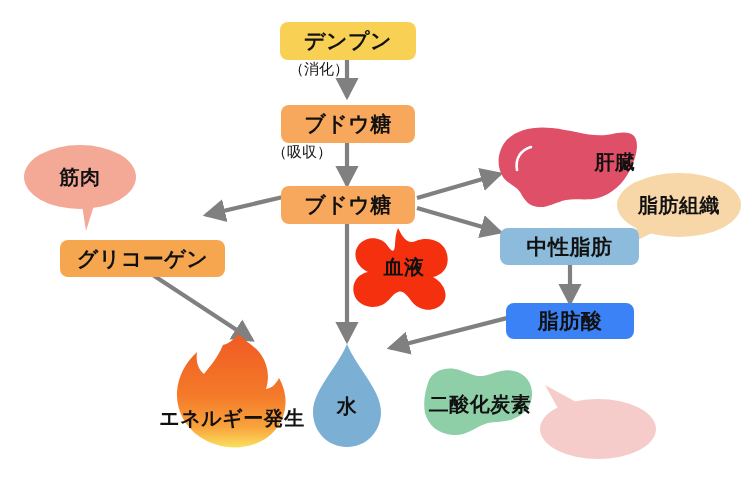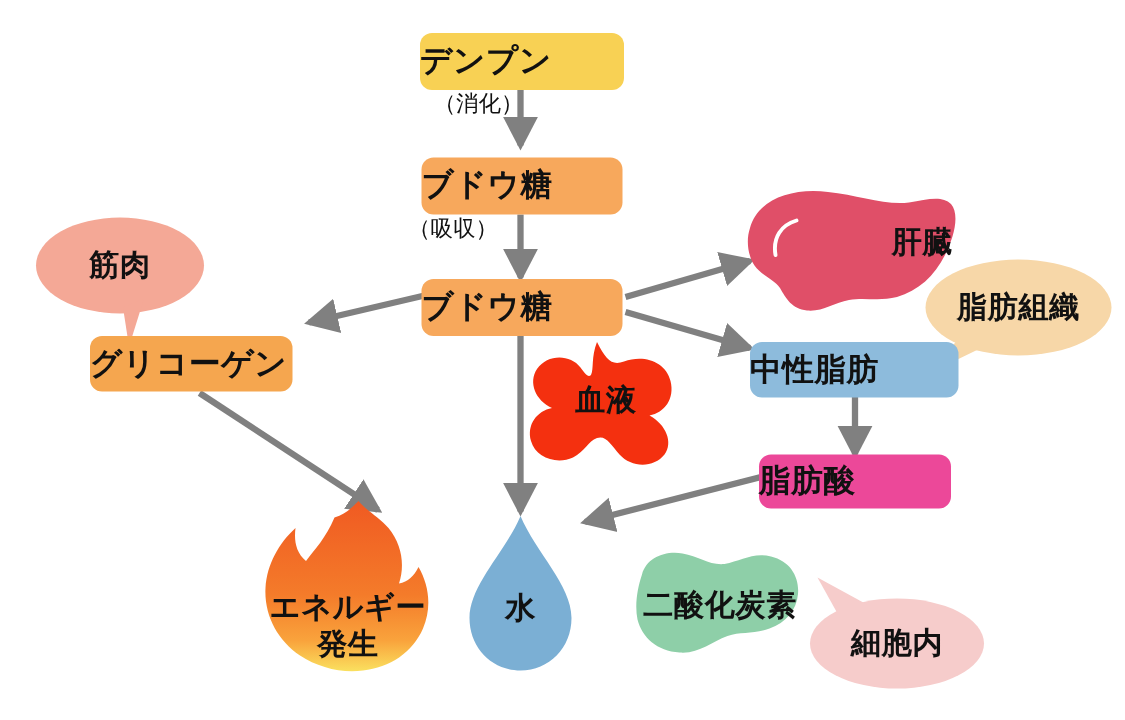--- a/index.html
+++ b/index.html
@@ -3,30 +3,30 @@
 <meta charset="utf-8">
 <title>metabolism-diagram</title>
 <style>
   html,body{margin:0;padding:0;background:#ffffff;}
   body{width:750px;height:480px;overflow:hidden;
        font-family:"Liberation Sans","DejaVu Sans",sans-serif;}
   #stage{position:relative;width:750px;height:480px;background:#ffffff;}
   #edges{position:absolute;left:0;top:0;width:750px;height:480px;}
   #shapes{position:absolute;left:0;top:0;width:750px;height:480px;}
 
-  .node{position:absolute;display:flex;align-items:center;justify-content:flex-start;
+  .node{position:absolute;display:flex;align-items:center;justify-content:center;
         box-sizing:border-box;text-align:center;color:#111111;font-weight:bold;
         letter-spacing:0.5px;line-height:1.1;white-space:nowrap;}
 
   .box{border-radius:8px;font-size:21px;}
   .box.starch   {background:#F8D154;}
   .box.glucose  {background:#F7A85C;}
   .box.glycogen {background:#F5A64F;}
   .box.fat      {background:#8DBBDC;}
-  .box.fattyacid{background:#ec4899;}
+  .box.fattyacid{background:#3b82f6;}
 
   .bubble-label{position:absolute;display:flex;align-items:center;justify-content:center;
        width:100%;height:100%;font-size:20px;font-weight:bold;color:#111111;white-space:nowrap;}
 
   .edgelabel{position:absolute;font-size:15px;color:#111111;white-space:nowrap;
              font-family:"Liberation Sans","DejaVu Sans",sans-serif;}
 </style>
 </head>
 <body>
 
@@ -150,21 +150,21 @@
   </div>
 
   <div class="node box glucose" style="left:281px;top:105px;width:134px;height:38px;">
     <span>ブドウ糖</span>
   </div>
 
   <div class="node box glucose" style="left:281px;top:186px;width:134px;height:38px;">
     <span>ブドウ糖</span>
   </div>
 
-  <div class="node box glycogen" style="left:60px;top:224px;width:135px;height:37px;">
+  <div class="node box glycogen" style="left:60px;top:240px;width:165px;height:37px;">
     <span>グリコーゲン</span>
   </div>
 
   <div class="node box fat" style="left:500px;top:228px;width:139px;height:37px;">
     <span>中性脂肪</span>
   </div>
 
   <div class="node box fattyacid" style="left:506px;top:303px;width:128px;height:36px;">
     <span>脂肪酸</span>
   </div>
@@ -178,34 +178,31 @@
   </div>
 
   <div class="node" style="left:625px;top:190px;width:108px;height:30px;">
     <span class="bubble-label">脂肪組織</span>
   </div>
 
   <div class="node" style="left:373px;top:252px;width:62px;height:30px;">
     <span class="bubble-label">血液</span>
   </div>
 
-  <div class="node" style="left:167px;top:392px;width:130px;height:52px;flex-direction:column;">
+  <div class="node" style="left:167px;top:392px;width:130px;height:52px;flex-direction:row;">
     <span class="bubble-label" style="position:relative;height:25px;">エネルギー</span>
     <span class="bubble-label" style="position:relative;height:25px;">発生</span>
   </div>
 
   <div class="node" style="left:327px;top:391px;width:40px;height:30px;">
     <span class="bubble-label">水</span>
   </div>
 
   <div class="node" style="left:426px;top:389px;width:108px;height:30px;">
     <span class="bubble-label">二酸化炭素</span>
   </div>
 
-  <div class="node" style="left:553px;top:414px;width:90px;height:30px;">
-    <span class="bubble-label">細胞内</span>
-  </div>
 
   <div class="edgelabel" style="left:272px;top:60px;margin-left:17px;">（消化）</div>
 
   <div class="edgelabel" style="left:272px;top:143px;">（吸収）</div>
 
 </div>
 
 </body></html>

